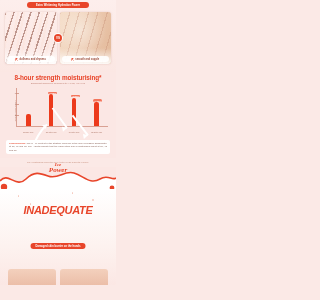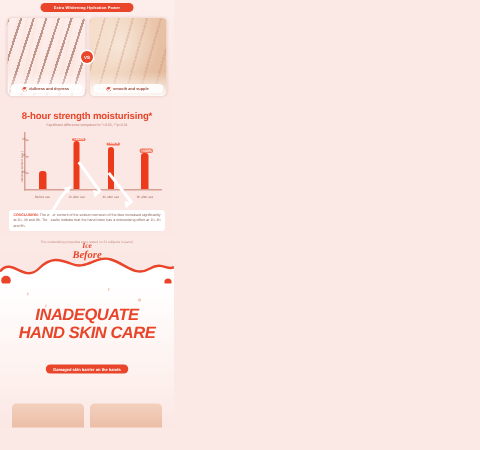--- a/index.html
+++ b/index.html
@@ -372,26 +372,25 @@
 
     <div class="cream-body">
       <span class="sparkle" style="left:18px;top:6px;width:1.4px;height:1.4px"></span>
       <span class="sparkle" style="left:92px;top:10px;width:1.8px;height:1.8px"></span>
       <span class="sparkle" style="left:72px;top:3px;width:1.2px;height:1.2px"></span>
       <span class="sparkle" style="left:30px;top:14px;width:1.1px;height:1.1px"></span>
     </div>
 
     <div class="logo">
       <div class="l1">Ice</div>
-      <div class="l2">Before</div>
+      <div class="l2">Power</div>
     </div>
 
     <div class="headline">
       <div class="h1">INADEQUATE</div>
-      <div class="h2">HAND SKIN CARE</div>
     </div>
 
     <div class="pill-sub">Damaged skin barrier on the hands</div>
 
     <div class="bottom-hands">
       <div class="bh"></div>
       <div class="bh"></div>
     </div>
   </div>
 

